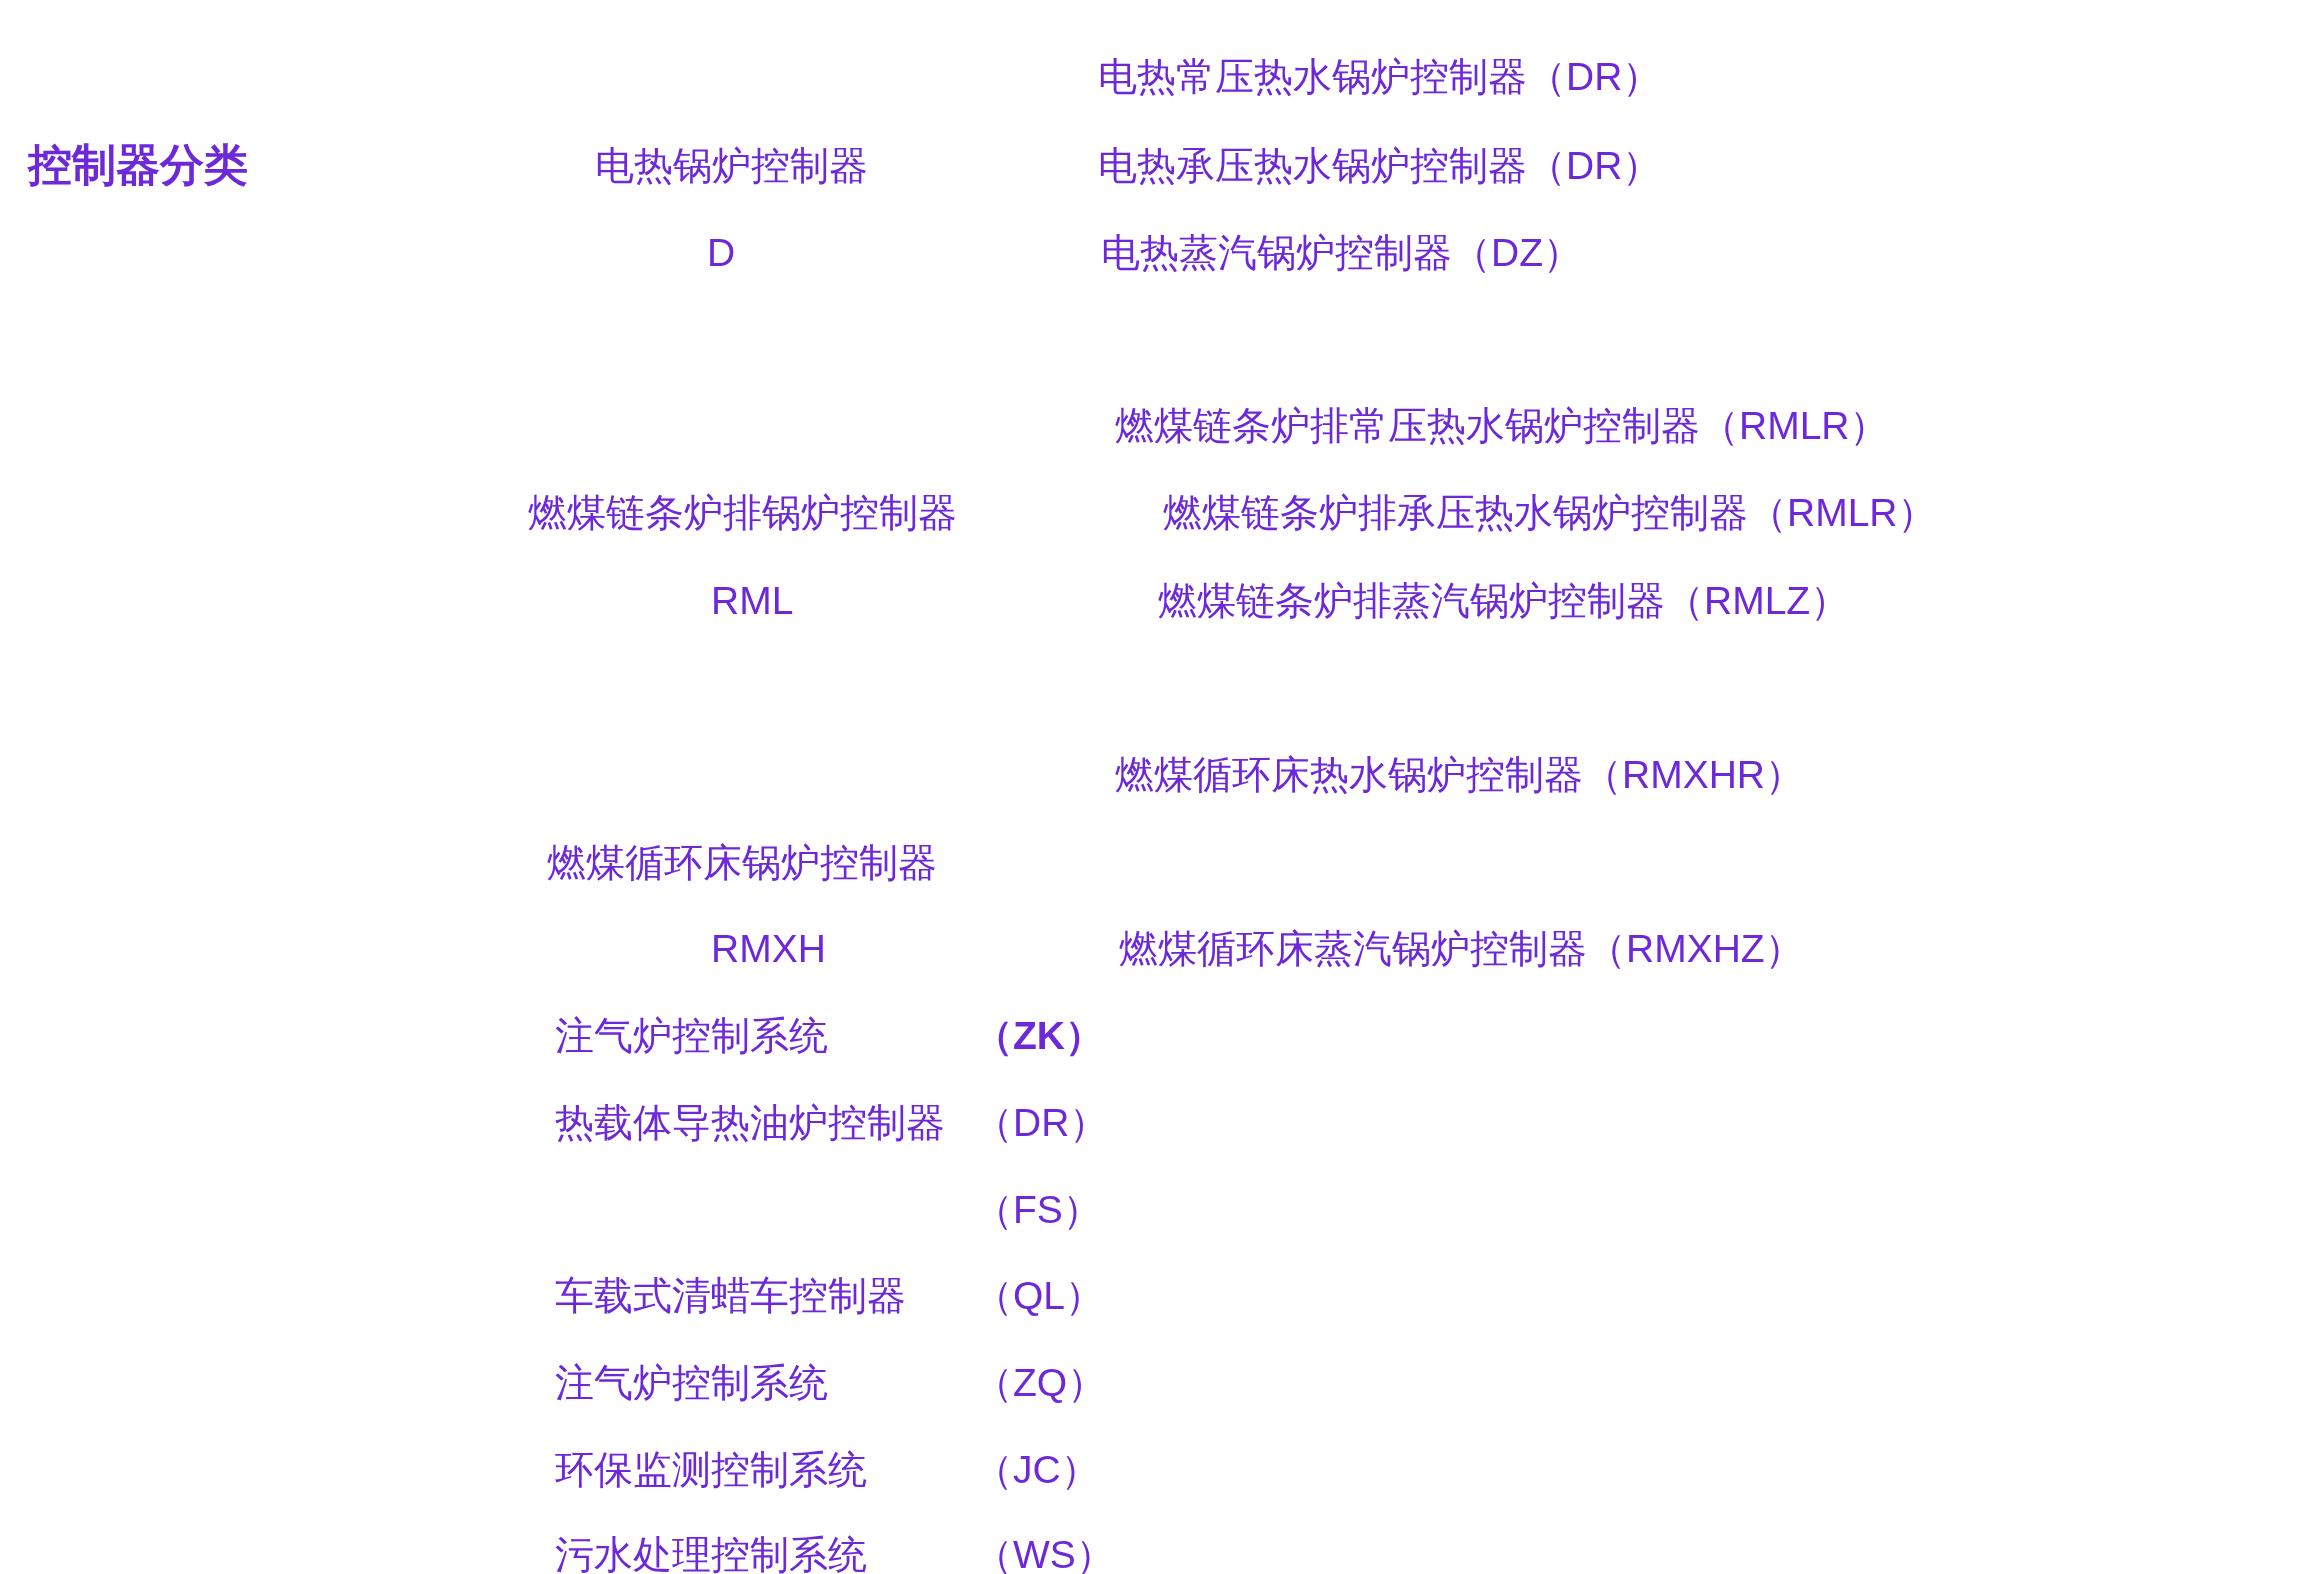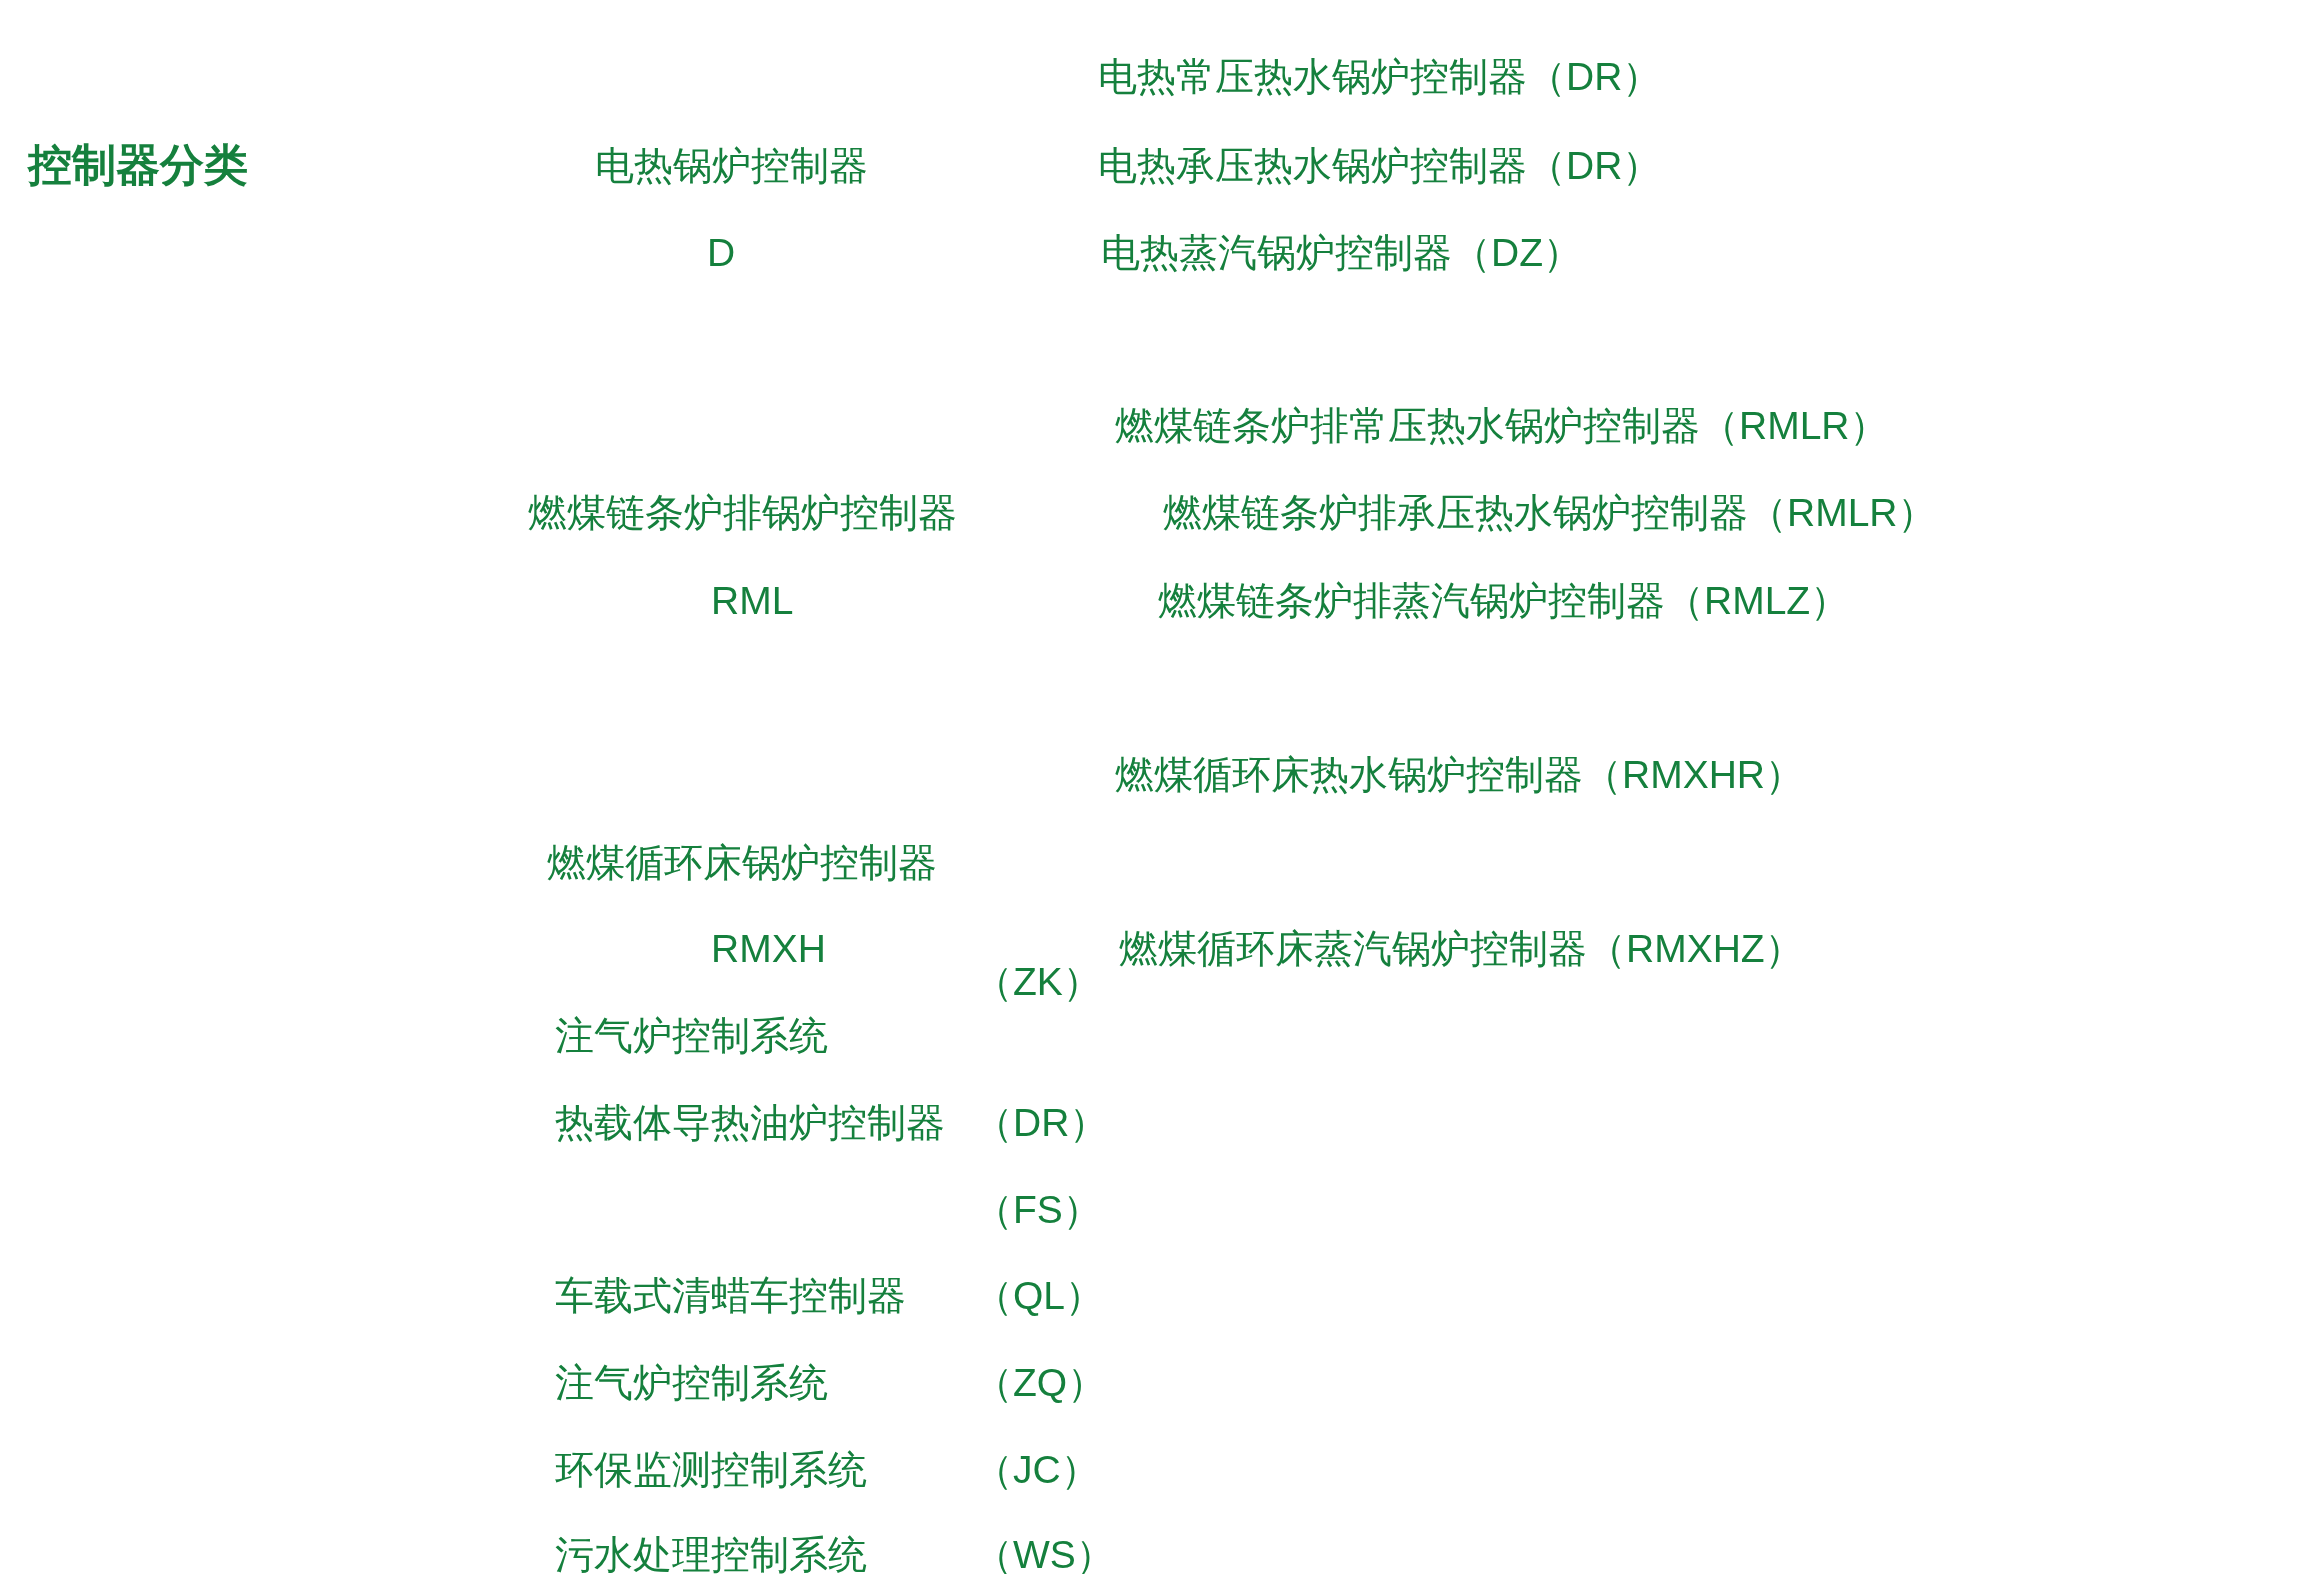--- a/index.html
+++ b/index.html
@@ -14,21 +14,21 @@
     background: #ffffff;
     overflow: hidden;
     font-family: "Liberation Sans", "DejaVu Sans", sans-serif;
     color: #000000;
   }
   .t {
     position: absolute;
     font-size: 39px;
     line-height: 44px;
     white-space: nowrap;
-    color: #15803d;
+    color: #6d28d9;
   }
   .bold {
     font-weight: bold;
     font-size: 44px;
   }
 </style>
 </head>
 <body>
 
 <div class="page">
@@ -46,21 +46,21 @@
   <div class="t" style="left:1115px; top:404px;">燃煤链条炉排常压热水锅炉控制器（RMLR）</div>
   <div class="t" style="left:1115px; top:491px;margin-left:48px;">燃煤链条炉排承压热水锅炉控制器（RMLR）</div>
   <div class="t" style="left:1143px; top:579px;margin-left:15px;">燃煤链条炉排蒸汽锅炉控制器（RMLZ）</div>
 
   <div class="t" style="left:547px; top:841px;">燃煤循环床锅炉控制器</div>
   <div class="t" style="left:711px; top:927px;">RMXH</div>
   <div class="t" style="left:1115px; top:753px;">燃煤循环床热水锅炉控制器（RMXHR）</div>
   <div class="t" style="left:1119px; top:927px;">燃煤循环床蒸汽锅炉控制器（RMXHZ）</div>
 
   <div class="t" style="left:555px; top:1014px;">注气炉控制系统</div>
-  <div class="t" style="left:974px; top:960px;">（ZK）</div>
+  <div class="t" style="left:974px; top:1014px;font-weight:bold;">（ZK）</div>
 
   <div class="t" style="left:555px; top:1101px;">热载体导热油炉控制器</div>
   <div class="t" style="left:974px; top:1101px;">（DR）</div>
 
   <div class="t" style="left:974px; top:1188px;">（FS）</div>
 
   <div class="t" style="left:555px; top:1274px;">车载式清蜡车控制器</div>
   <div class="t" style="left:974px; top:1274px;">（QL）</div>
 
   <div class="t" style="left:555px; top:1361px;">注气炉控制系统</div>

